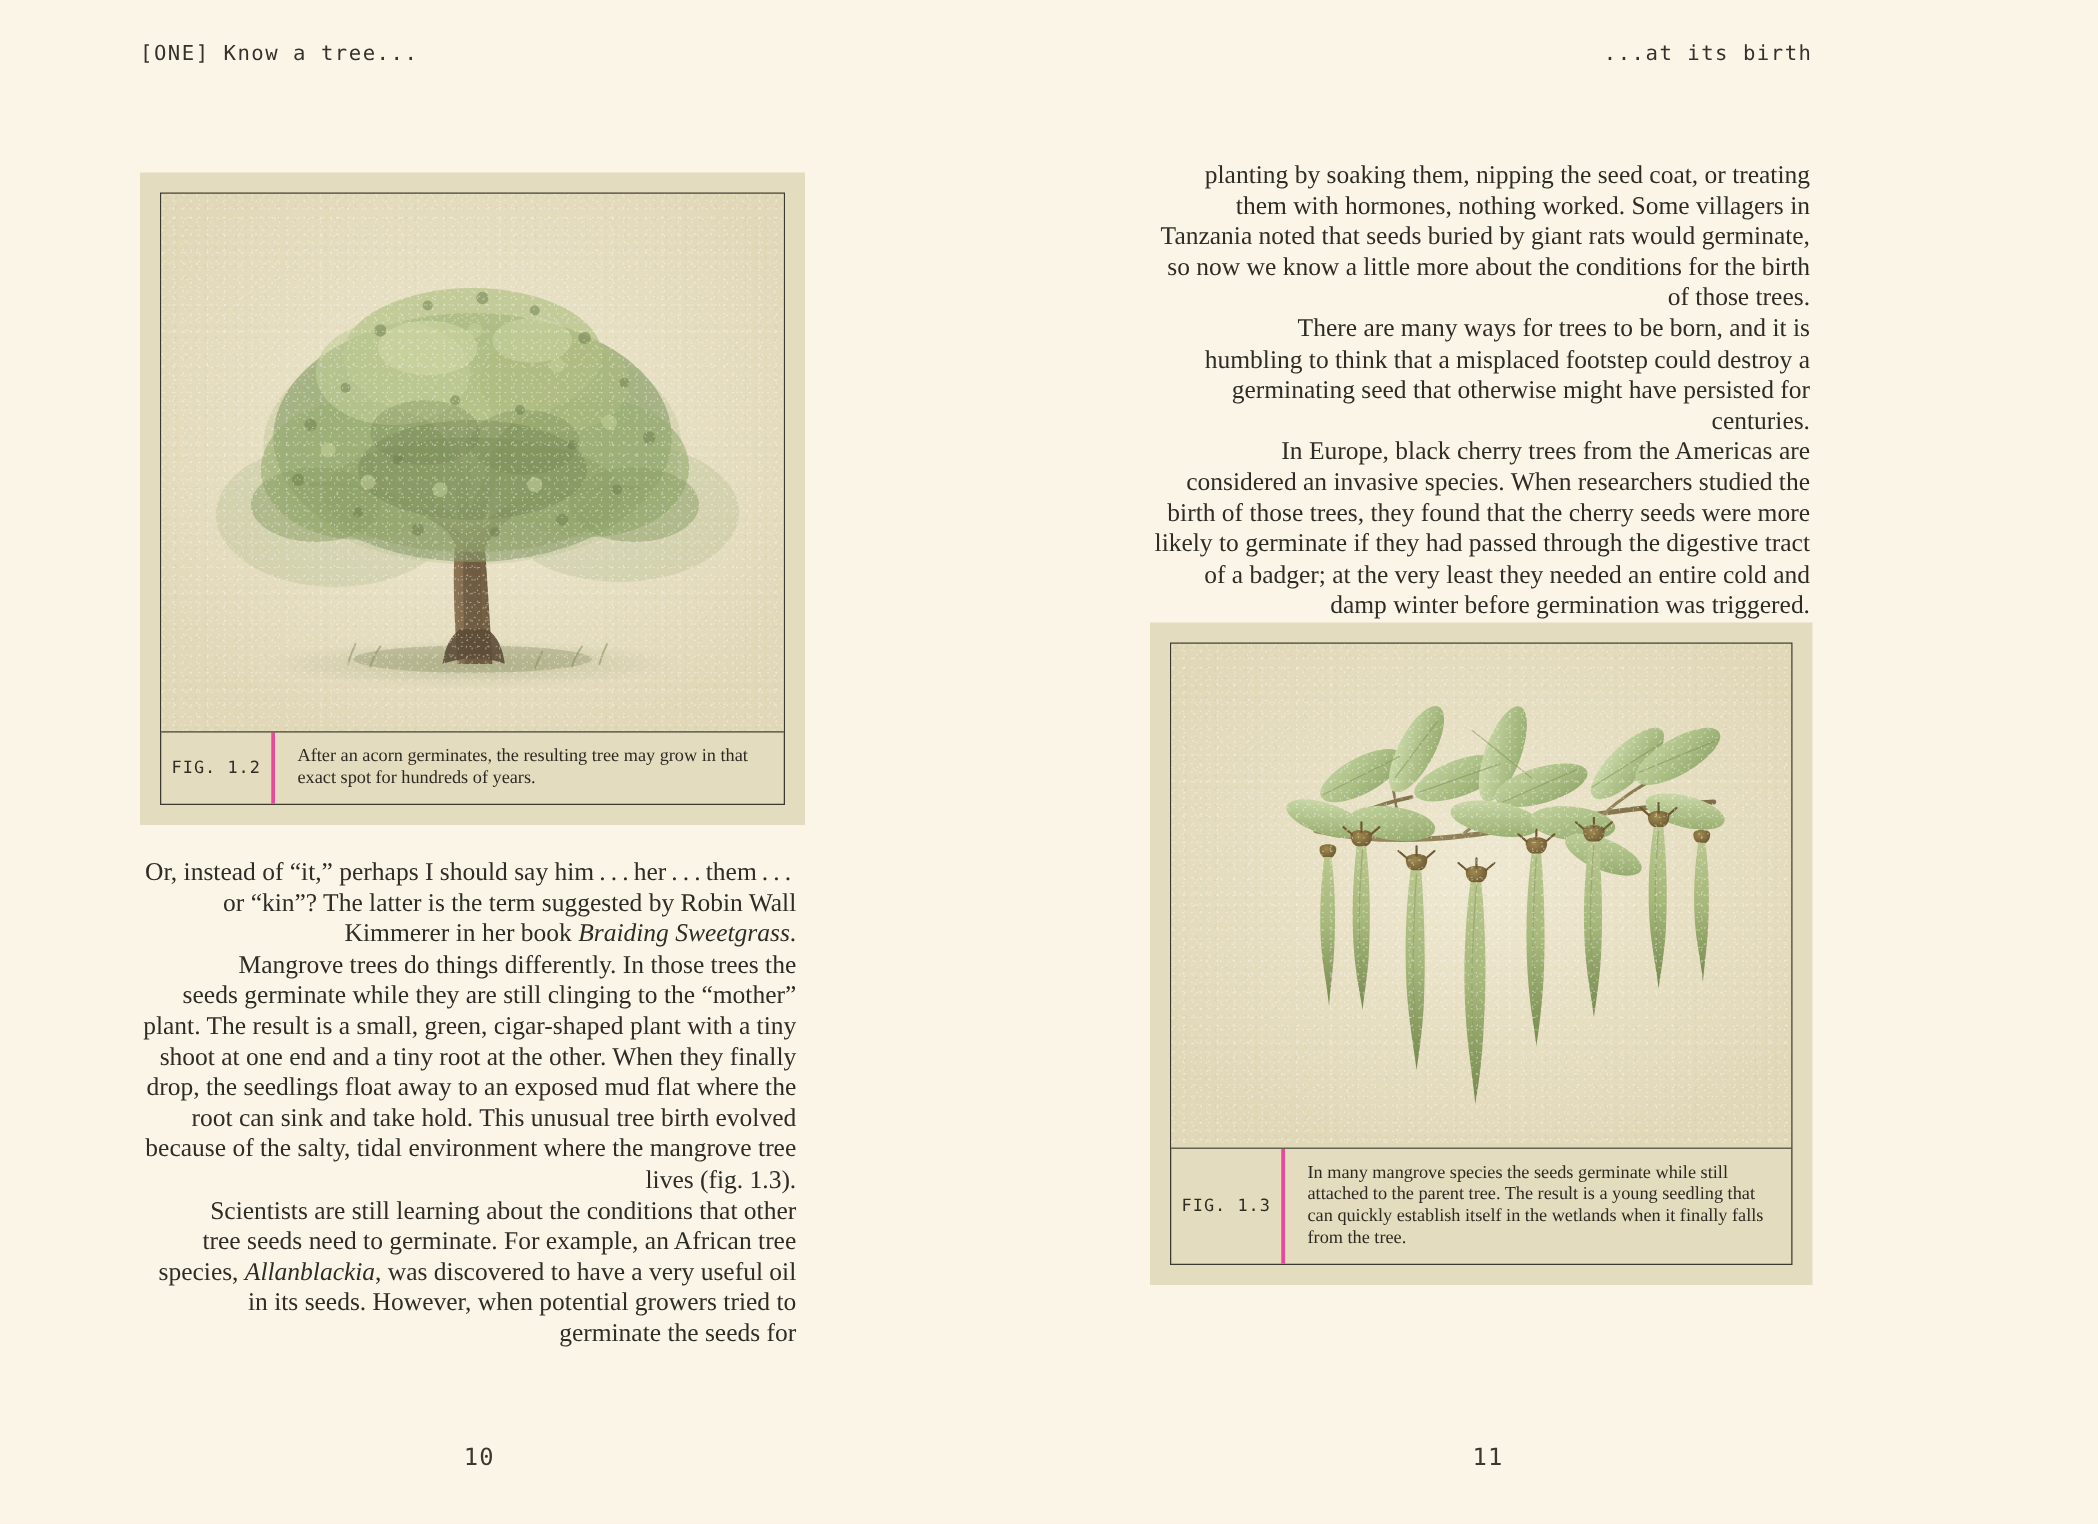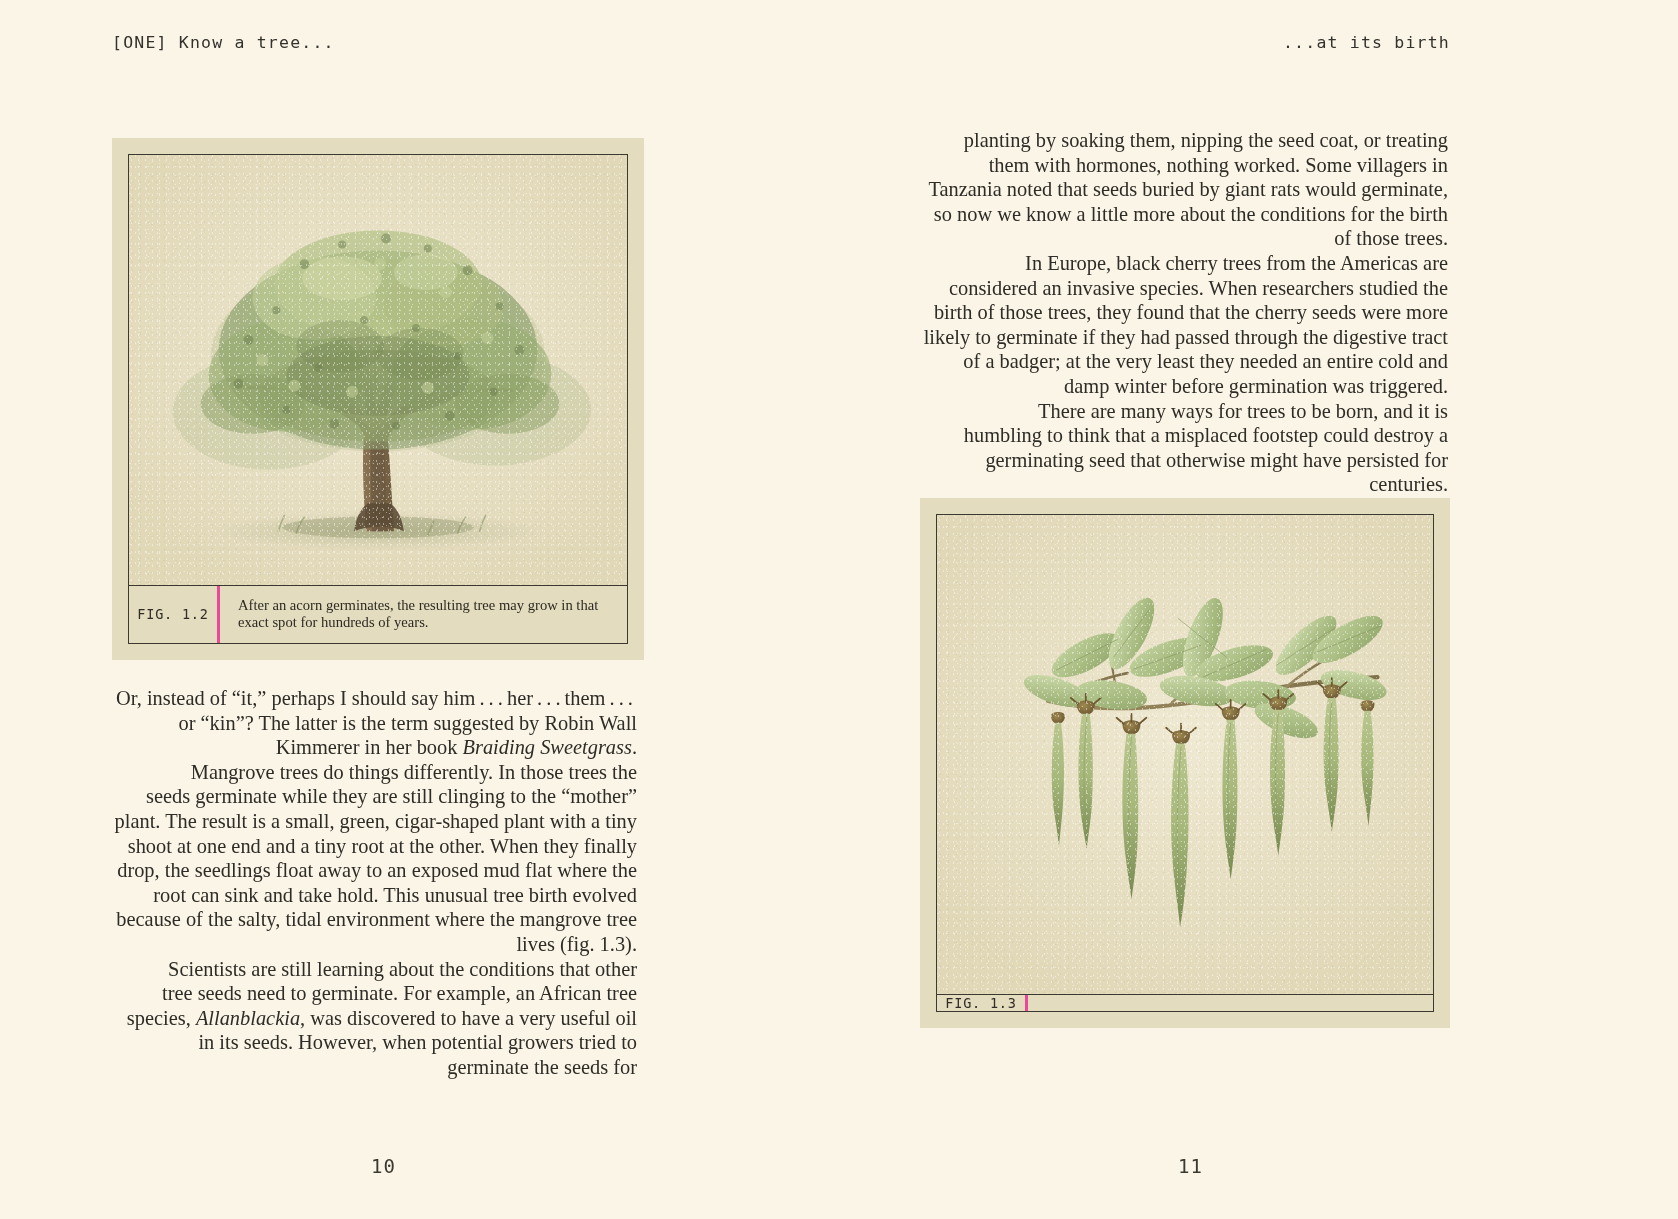--- a/index.html
+++ b/index.html
@@ -275,22 +275,22 @@
   </div>
 
   <div class="col col-left" id="left-body" style="top: 686px;">
       <p><span>Or, instead of “it,” perhaps I should say him . . . her . . . them . . . or “kin”? The latter is the term suggested by Robin Wall Kimmerer in her book </span><i>Braiding Sweetgrass</i><span>.</span></p>
       <p class="indent"><span>Mangrove trees do things differently. In those trees the seeds germinate while they are still clinging to the “mother” plant. The result is a small, green, cigar-shaped plant with a tiny shoot at one end and a tiny root at the other. When they finally drop, the seedlings float away to an exposed mud flat where the root can sink and take hold. This unusual tree birth evolved because of the salty, tidal environment where the mangrove tree lives (fig. 1.3).</span></p>
       <p class="indent"><span>Scientists are still learning about the conditions that other tree seeds need to germinate. For example, an African tree species, </span><i>Allanblackia</i><span>, was discovered to have a very useful oil in its seeds. However, when potential growers tried to germinate the seeds for</span></p>
     </div>
 
   <div class="col col-right" id="right-body" style="top: 128px;">
       <p><span>planting by soaking them, nipping the seed coat, or treating them with hormones, nothing worked. Some villagers in Tanzania noted that seeds buried by giant rats would germinate, so now we know a little more about the conditions for the birth of those trees.</span></p>
+      <p class="indent"><span>There are many ways for trees to be born, and it is humbling to think that a misplaced footstep could destroy a germinating seed that otherwise might have persisted for centuries.</span></p>
       <p class="indent"><span>In Europe, black cherry trees from the Americas are considered an invasive species. When researchers studied the birth of those trees, they found that the cherry seeds were more likely to germinate if they had passed through the digestive tract of a badger; at the very least they needed an entire cold and damp winter before germination was triggered.</span></p>
-      <p class="indent"><span>There are many ways for trees to be born, and it is humbling to think that a misplaced footstep could destroy a germinating seed that otherwise might have persisted for centuries.</span></p>
     </div>
 
   <div class="figure" id="fig-1-3">
     <div class="figure-inner">
       <div class="plate">
         <div class="plate-bg"></div>
         <svg class="fig-13-art" viewBox="0 0 500 420" preserveAspectRatio="xMidYMid meet">
           <defs>
             <linearGradient id="leafG" x1="0" y1="0" x2="1" y2="1">
               <stop offset="0%" stop-color="#c4d4a0"></stop>
@@ -405,20 +405,21 @@
             <g transform="translate(434,164)">
               <path d="M-7 -5 C-7 -10 7 -10 7 -5 C7 0 4 3 0 3 C-4 3 -7 0 -7 -5 Z" fill="url(#calyxG)"></path>
               <path d="M-3 2 C-7 30 -8 62 -3 90 C-1 102 0 110 1 118 C2 106 4 92 5 78 C7 50 6 24 3 2 Z" fill="url(#podG)"></path>
             </g>
           </g>
         </svg>
         <div class="grain"></div>
       </div>
       <div class="caption-bar">
         <div class="caption-label">FIG. 1.3</div>
+        <div class="caption-text">In many mangrove species the seeds germinate while still attached to the parent tree. The result is a young seedling that can quickly establish itself in the wetlands when it finally falls from the tree.</div>
       </div>
     </div>
   </div>
 
   <div class="folio folio-left">10</div>
   <div class="folio folio-right">11</div>
 
 </div>
 
 </body></html>

